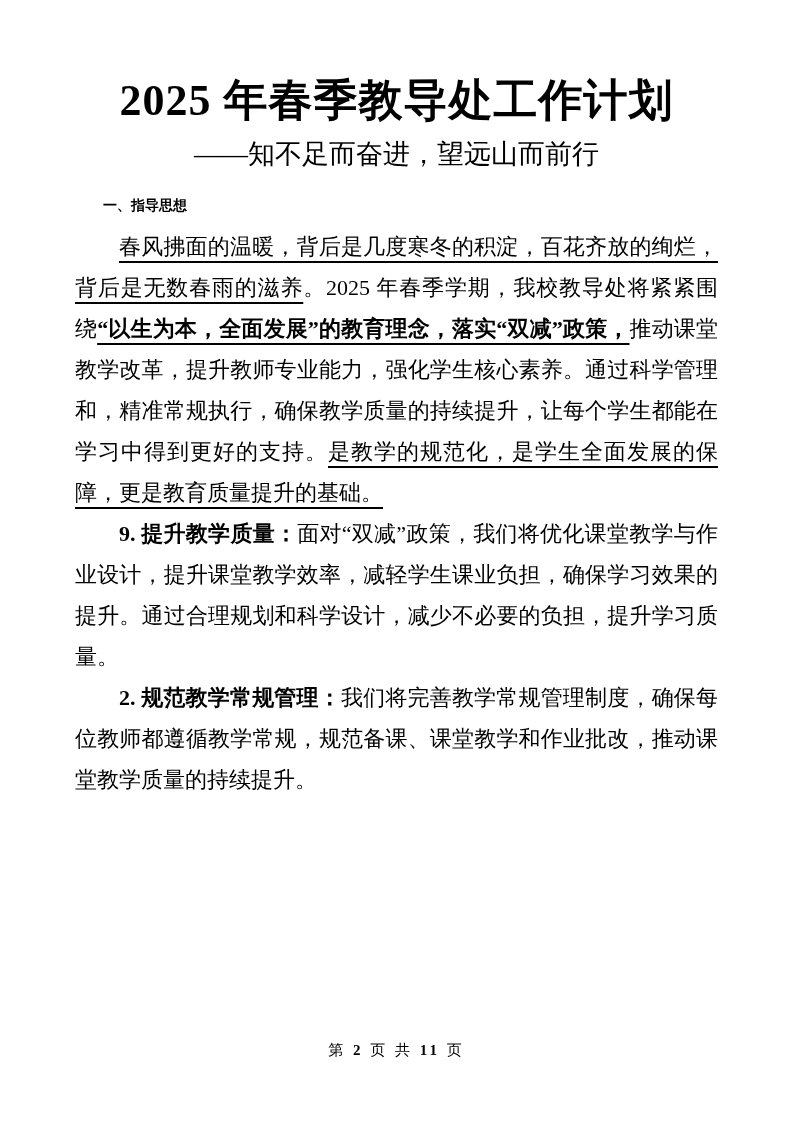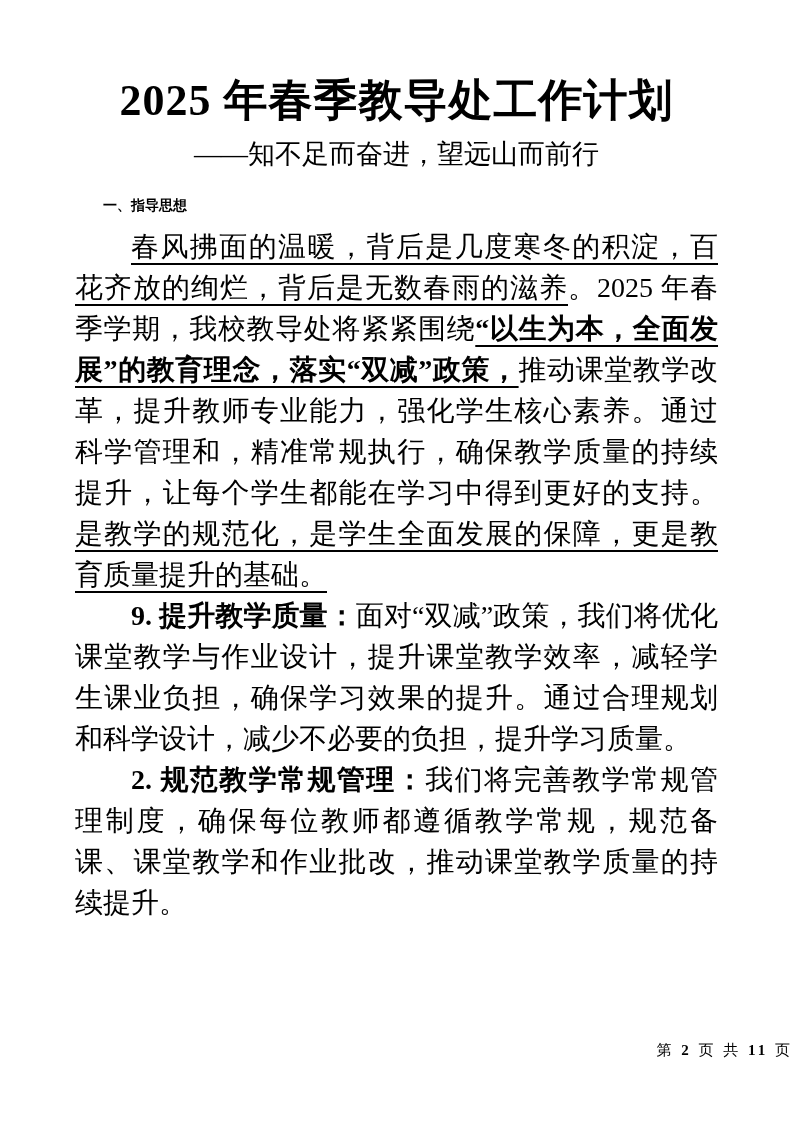--- a/index.html
+++ b/index.html
@@ -40,35 +40,35 @@
     margin: 0;
     padding-left: 28px;
     font-size: 14px;
     line-height: 41px;
     font-weight: bold;
   }
   .para {
     margin: 0;
     text-indent: 2em;
     text-align: justify;
-    font-size: 28px;
+    font-size: 22px;
     line-height: 41px;
   }
   .para span.b, .footer span.b { font-weight: bold; }
   .para span.u {
     text-decoration: underline;
     text-decoration-thickness: 1.5px;
     text-underline-offset: 7px;
   }
   .footer {
     position: absolute;
     left: 0;
     right: 0;
     bottom: 62px;
-    text-align: right;
+    text-align: center;
     font-size: 15px;
     line-height: 20px;
     letter-spacing: 3px;
   }
 </style>
 </head>
 <body>
 
 <div class="page">
 

